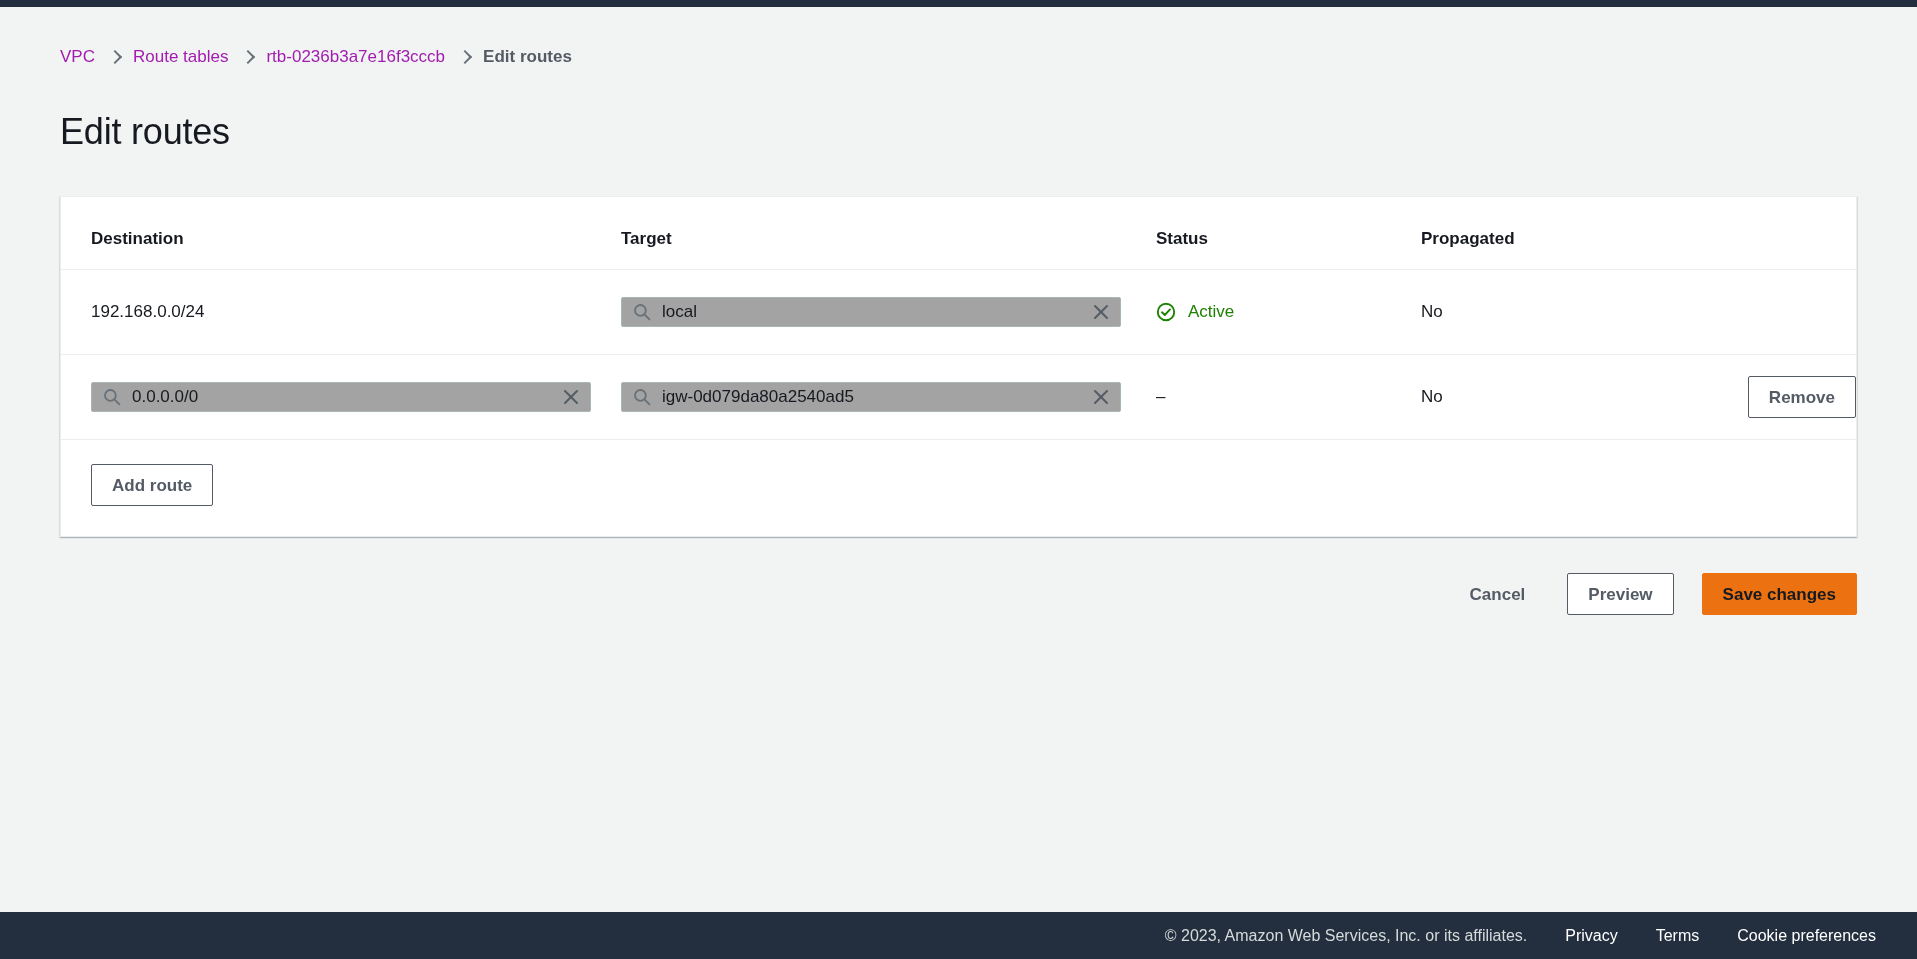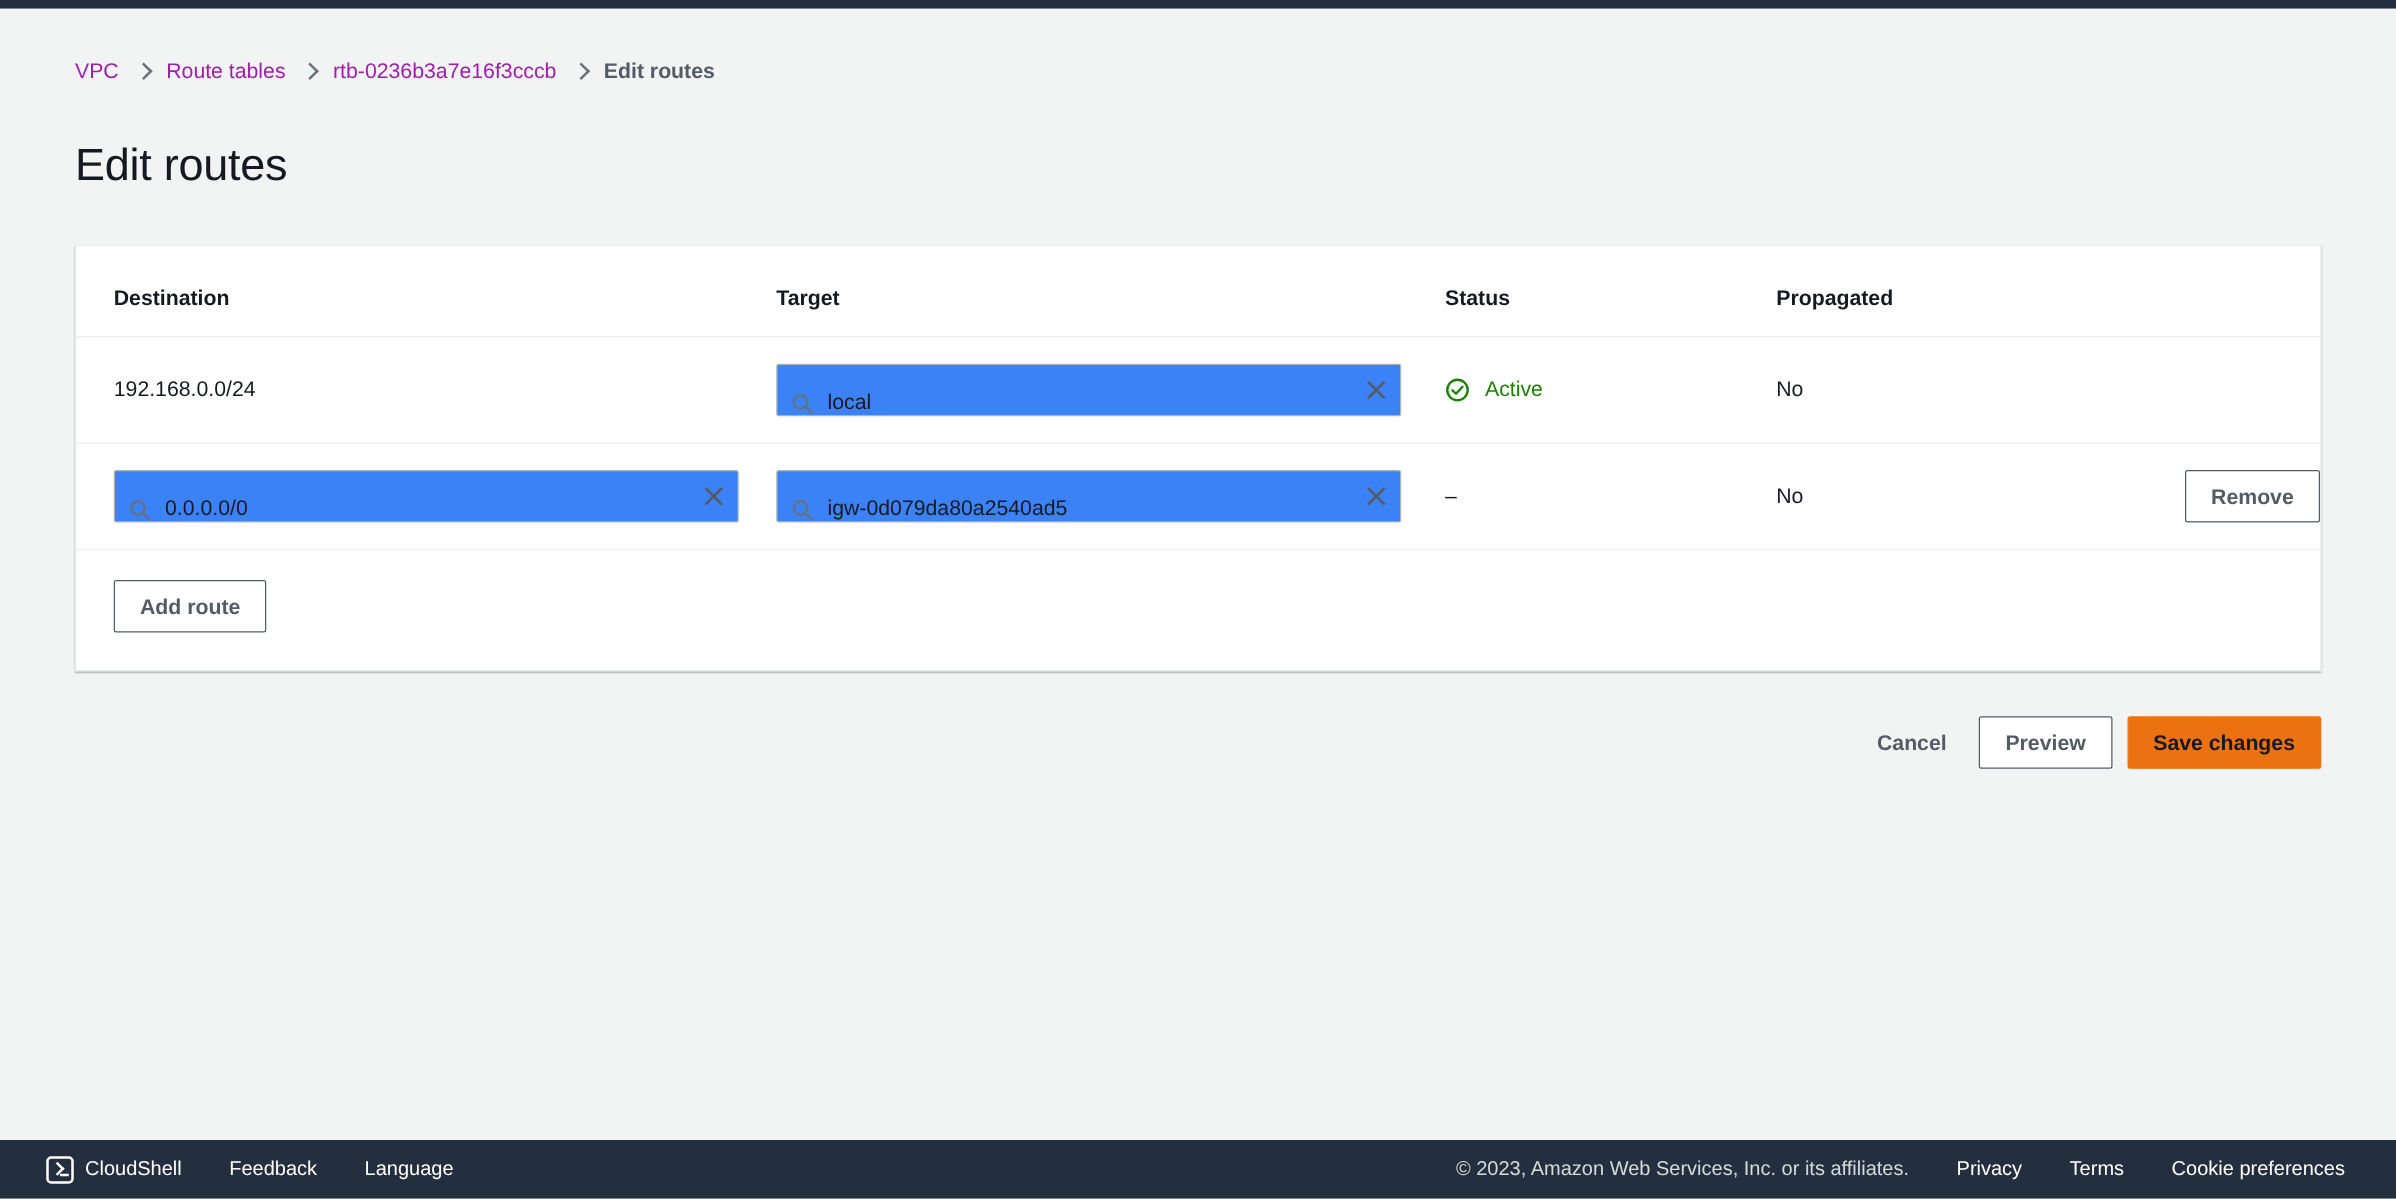--- a/index.html
+++ b/index.html
@@ -126,26 +126,26 @@
     color: #16191f;
   }
   .cell-dash {
     font-size: 17px;
     color: #16191f;
   }
 
   
   .inputbox {
     position: relative;
-    height: 42px;
-    background: #3b82f6;
+    height: 30px;
+    background: #a3a3a3;
     border: 1px solid #aab7b8;
     border-radius: 2px;
     display: flex;
-    align-items: flex-end;
+    align-items: center;
   }
   .inputbox.dest   { width: 500px; }
   .inputbox.target { width: 500px; }
 
   .search-ic {
     flex: 0 0 auto;
     margin-left: 11px;
     width: 18px; height: 18px;
     display: block;
   }
@@ -223,21 +223,21 @@
 
   
   .actionbar {
     position: absolute;
     top: 566px;
     left: 60px;
     width: 1797px;
     display: flex;
     align-items: center;
     justify-content: flex-end;
-    gap: 12px;
+    gap: 28px;
   }
 
   
   .footer {
     position: absolute;
     bottom: 0; left: 0;
     width: 1917px;
     height: 47px;
     background: #232f3e;
     color: #ffffff;
@@ -432,27 +432,19 @@
 
   <div class="actionbar">
     <button class="btn btn-link">Cancel</button>
     <button class="btn btn-normal">Preview</button>
     <button class="btn btn-primary">Save changes</button>
   </div>
 
 </div>
 
 <footer class="footer">
-  <div class="footer-left">
-    <div class="cs-group">
-      <span class="cloudshell-ic"></span>
-      <span>CloudShell</span>
-    </div>
-    <a class="f-item" href="#">Feedback</a>
-    <a class="f-item" href="#">Language</a>
-  </div>
   <div class="footer-right">
     <span class="f-static">© 2023, Amazon Web Services, Inc. or its affiliates.</span>
     <a class="f-item" href="#">Privacy</a>
     <a class="f-item" href="#">Terms</a>
     <a class="f-item" href="#">Cookie preferences</a>
   </div>
 </footer>
 
 </body></html>

